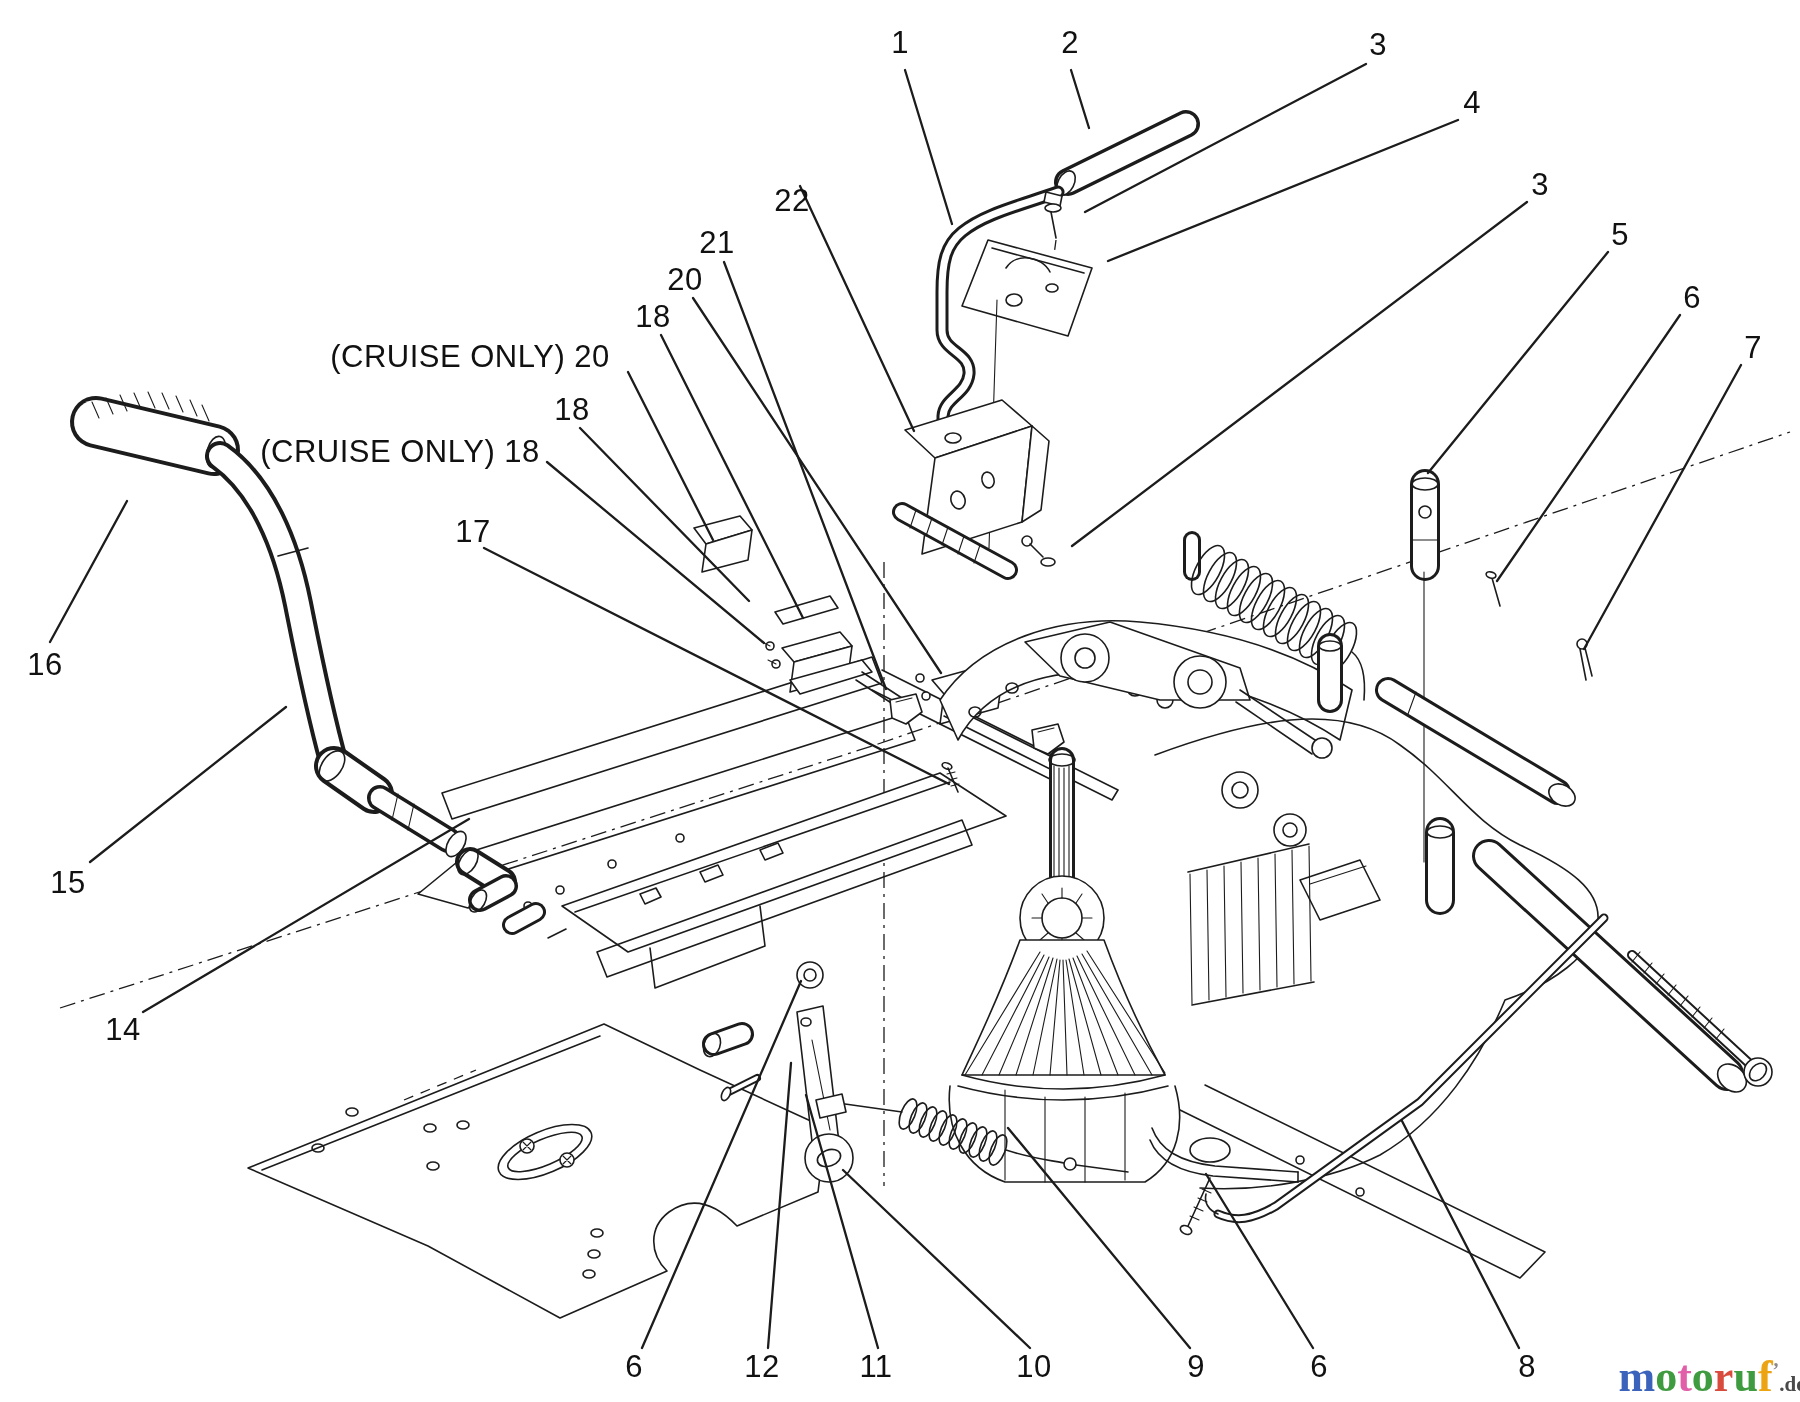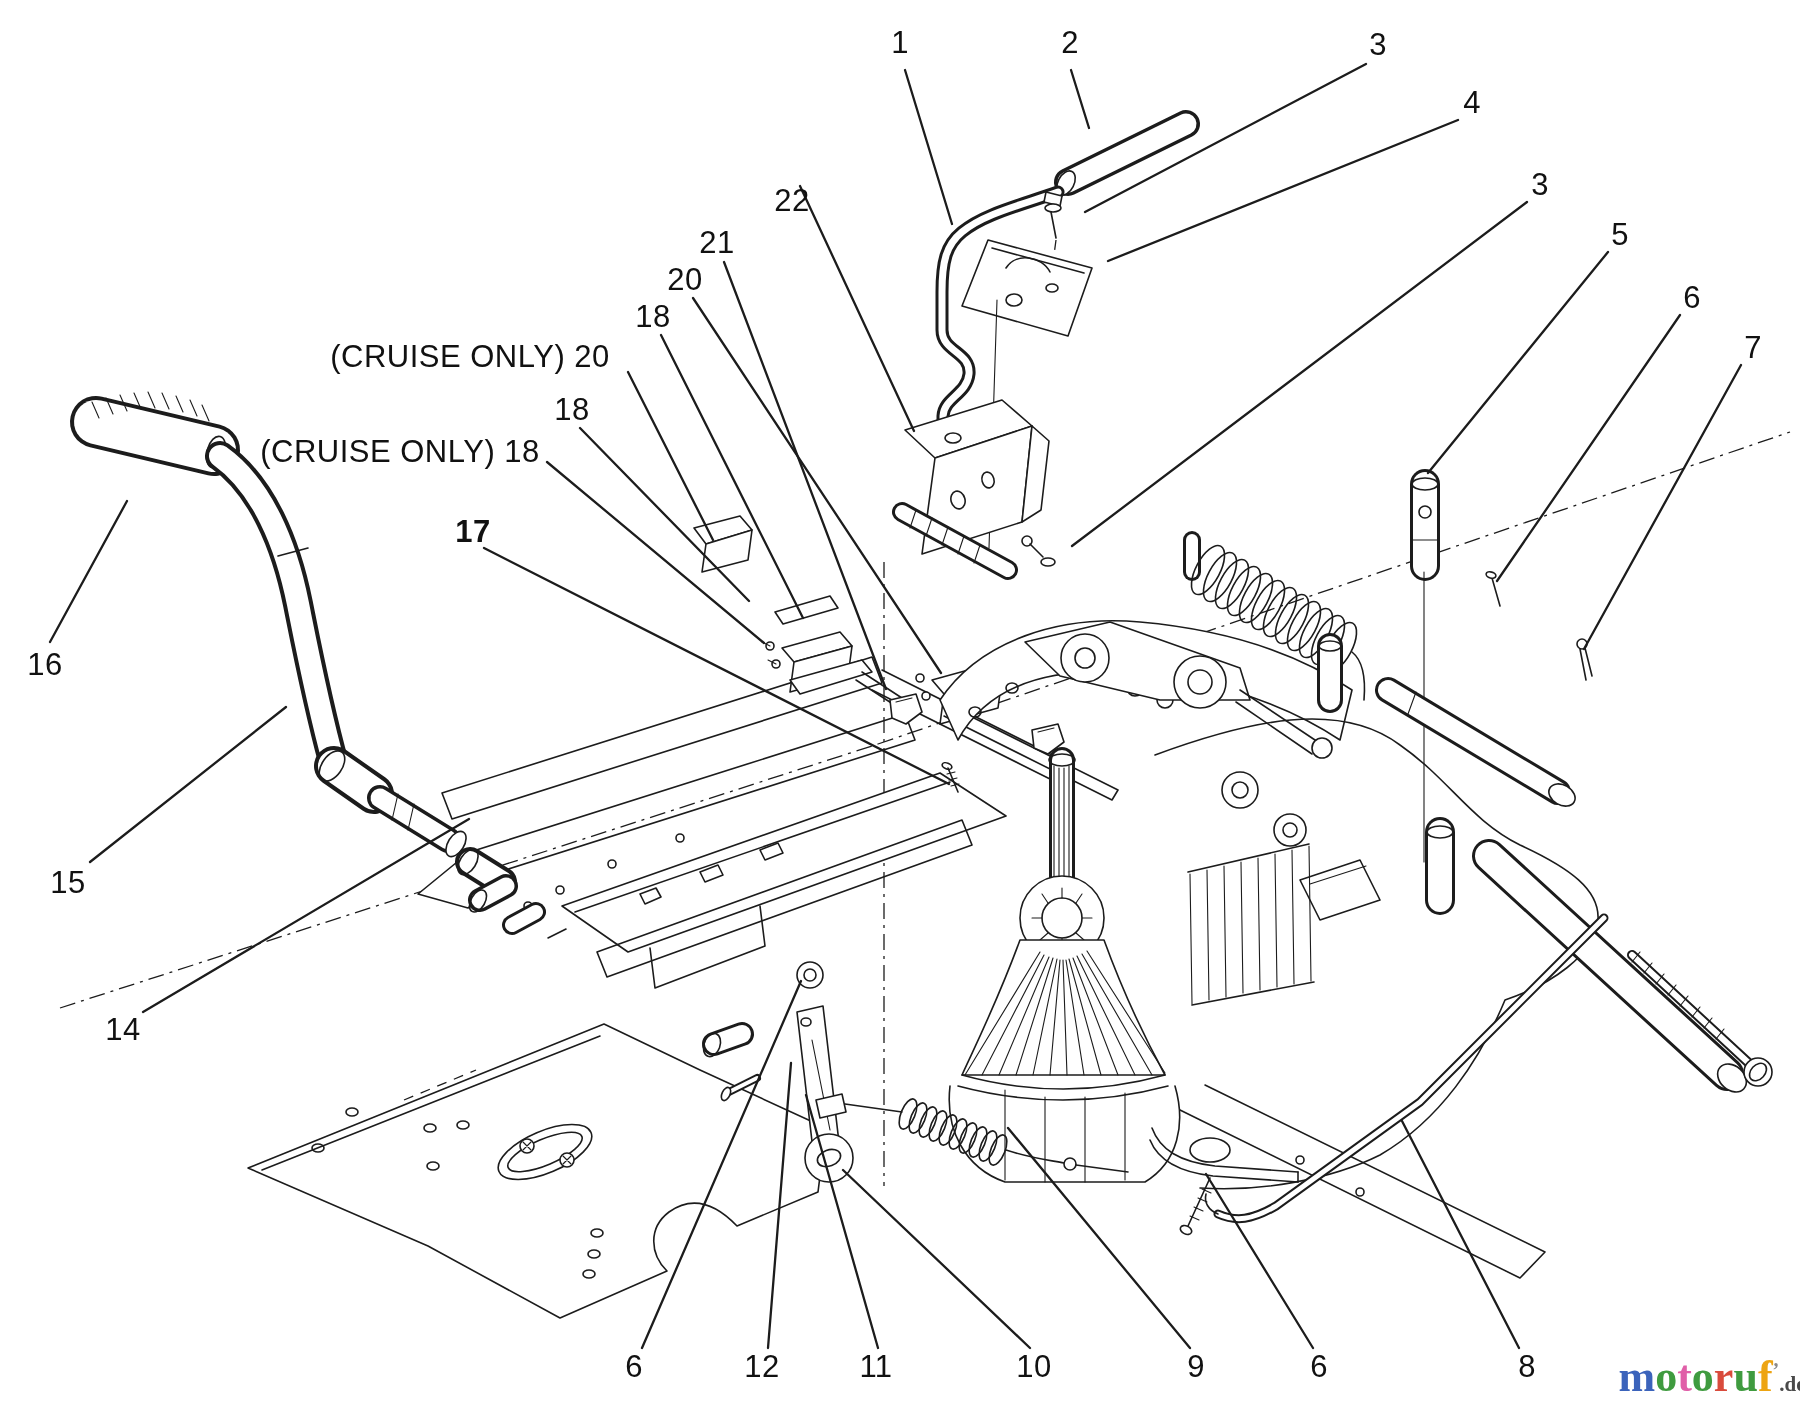--- a/index.html
+++ b/index.html
@@ -347,21 +347,21 @@
       <div class="callout" style="left: 1620px; top: 235px;">5</div>
       <div class="callout" style="left: 1692px; top: 298px;">6</div>
       <div class="callout" style="left: 1753px; top: 348px;">7</div>
       <div class="callout" style="left: 792px; top: 165px; margin-top: 36px;">22</div>
       <div class="callout" style="left: 717px; top: 243px;">21</div>
       <div class="callout" style="left: 685px; top: 280px;">20</div>
       <div class="callout" style="left: 653px; top: 317px; text-align: right;">18</div>
       <div class="callout" style="left: 470px; top: 357px;">(CRUISE ONLY) 20</div>
       <div class="callout" style="left: 572px; top: 410px;">18</div>
       <div class="callout" style="left: 400px; top: 452px;">(CRUISE ONLY) 18</div>
-      <div class="callout" style="left: 473px; top: 532px; font-weight: bold;">17</div>
+      <div class="callout" style="left: 473px; top: 532px;">17</div>
       <div class="callout" style="left: 37px; top: 665px; margin-left: 8px;">16</div>
       <div class="callout" style="left: 68px; top: 883px;">15</div>
       <div class="callout" style="left: 123px; top: 1030px;">14</div>
       <div class="callout" style="left: 634px; top: 1367px;">6</div>
       <div class="callout" style="left: 762px; top: 1367px;">12</div>
       <div class="callout" style="left: 876px; top: 1367px;">11</div>
       <div class="callout" style="left: 1034px; top: 1367px;">10</div>
       <div class="callout" style="left: 1196px; top: 1367px;">9</div>
       <div class="callout" style="left: 1319px; top: 1367px;">6</div>
       <div class="callout" style="left: 1527px; top: 1367px;">8</div>

